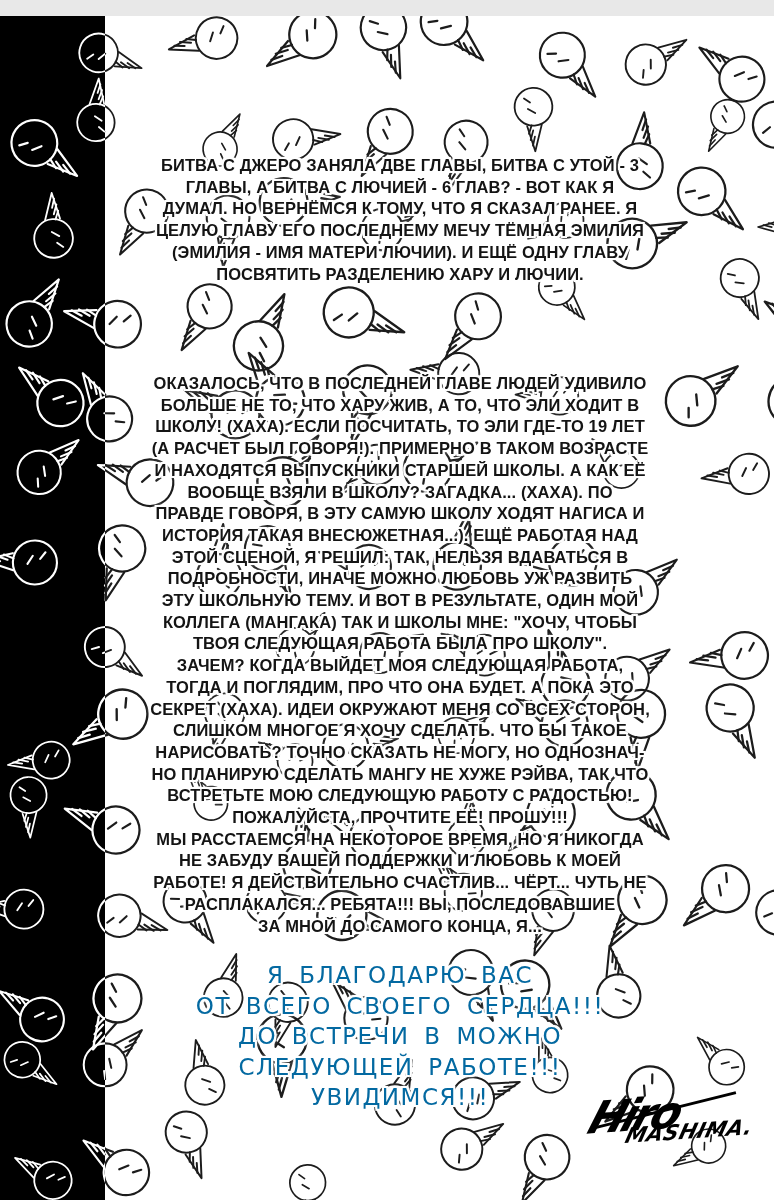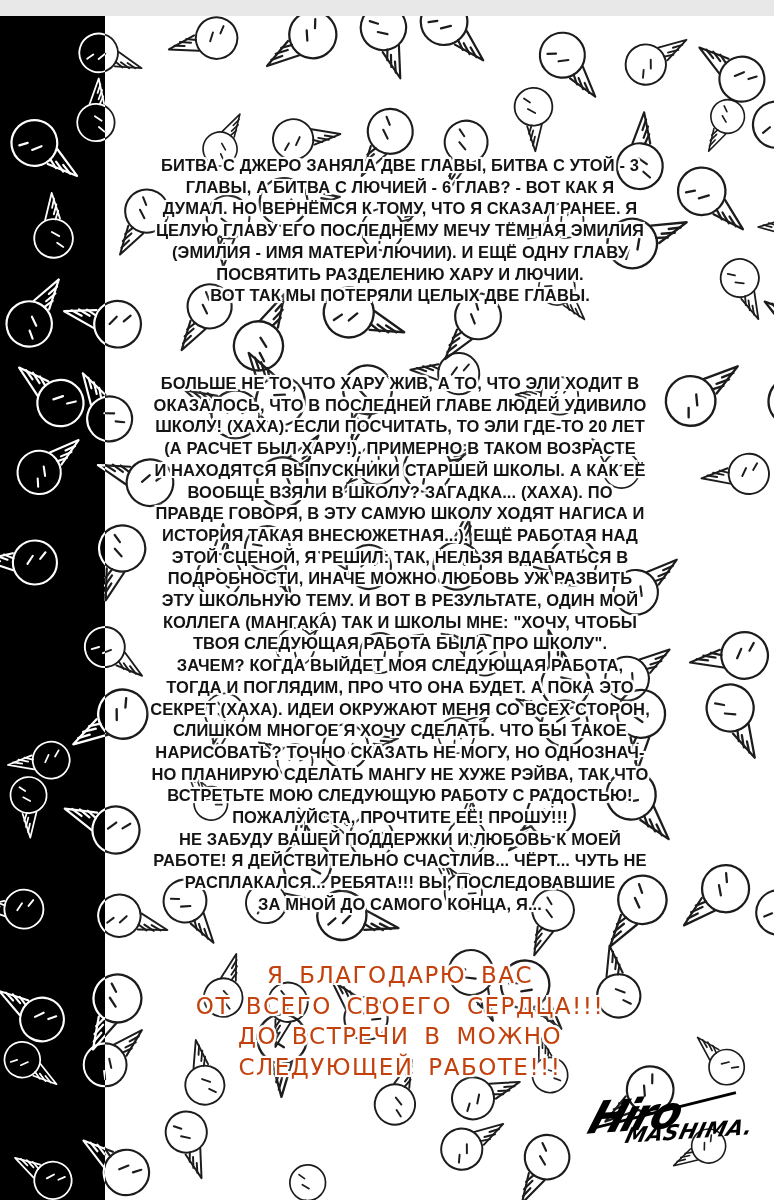--- a/index.html
+++ b/index.html
@@ -33,21 +33,21 @@
     text-shadow:
       -2px -2px 0 #fff, 2px -2px 0 #fff, -2px 2px 0 #fff, 2px 2px 0 #fff,
       0 -2px 0 #fff, 0 2px 0 #fff, -2px 0 0 #fff, 2px 0 0 #fff,
       0 0 5px #fff, 0 0 5px #fff;
   }
   .para1{top:139px;}
   .para2{top:357px;}
   .closing{
     position:absolute;top:944px;width:100%;
     text-align:center;
-    color:#c2410c;
+    color:#0369a1;
     font-family:"DejaVu Sans",sans-serif;
     font-weight:400;
     font-size:23px;
     line-height:30.5px;
     letter-spacing:1.5px;
     word-spacing:6px;
   }
   .closing .tline{
     white-space:nowrap;
     text-shadow:
@@ -383,56 +383,57 @@
   </svg>
 
   <div class="text-layer">
     <div class="para para1">
         <div class="tline">БИТВА С ДЖЕРО ЗАНЯЛА ДВЕ ГЛАВЫ, БИТВА С УТОЙ - 3</div>
         <div class="tline">ГЛАВЫ, А БИТВА С ЛЮЧИЕЙ - 6 ГЛАВ? - ВОТ КАК Я</div>
         <div class="tline">ДУМАЛ. НО ВЕРНЁМСЯ К ТОМУ, ЧТО Я СКАЗАЛ РАНЕЕ. Я</div>
         <div class="tline">ЦЕЛУЮ ГЛАВУ ЕГО ПОСЛЕДНЕМУ МЕЧУ ТЁМНАЯ ЭМИЛИЯ</div>
         <div class="tline">(ЭМИЛИЯ - ИМЯ МАТЕРИ ЛЮЧИИ). И ЕЩЁ ОДНУ ГЛАВУ</div>
         <div class="tline">ПОСВЯТИТЬ РАЗДЕЛЕНИЮ ХАРУ И ЛЮЧИИ.</div>
-        <div class="tline">ВОТ ТАК МЫ ПОТЕРЯЛИ ЦЕЛЫХ ДВЕ ГЛАВЫ.</div>
       </div>
 
     <div class="para para2">
+        <div class="tline">ОКАЗАЛОСЬ, ЧТО В ПОСЛЕДНЕЙ ГЛАВЕ ЛЮДЕЙ УДИВИЛО</div>
         <div class="tline">БОЛЬШЕ НЕ ТО, ЧТО ХАРУ ЖИВ, А ТО, ЧТО ЭЛИ ХОДИТ В</div>
-        <div class="tline">ОКАЗАЛОСЬ, ЧТО В ПОСЛЕДНЕЙ ГЛАВЕ ЛЮДЕЙ УДИВИЛО</div>
-        <div class="tline">ШКОЛУ! (ХАХА). ЕСЛИ ПОСЧИТАТЬ, ТО ЭЛИ ГДЕ-ТО 20 ЛЕТ</div>
-        <div class="tline">(А РАСЧЕТ БЫЛ ХАРУ!). ПРИМЕРНО В ТАКОМ ВОЗРАСТЕ</div>
+        <div class="tline">ШКОЛУ! (ХАХА). ЕСЛИ ПОСЧИТАТЬ, ТО ЭЛИ ГДЕ-ТО 19 ЛЕТ</div>
+        <div class="tline">(А РАСЧЕТ БЫЛ ГОВОРЯ!). ПРИМЕРНО В ТАКОМ ВОЗРАСТЕ</div>
         <div class="tline">И НАХОДЯТСЯ ВЫПУСКНИКИ СТАРШЕЙ ШКОЛЫ. А КАК ЕЁ</div>
         <div class="tline">ВООБЩЕ ВЗЯЛИ В ШКОЛУ? ЗАГАДКА... (ХАХА). ПО</div>
         <div class="tline">ПРАВДЕ ГОВОРЯ, В ЭТУ САМУЮ ШКОЛУ ХОДЯТ НАГИСА И</div>
         <div class="tline">ИСТОРИЯ ТАКАЯ ВНЕСЮЖЕТНАЯ...). ЕЩЁ РАБОТАЯ НАД</div>
         <div class="tline">ЭТОЙ СЦЕНОЙ, Я РЕШИЛ: ТАК, НЕЛЬЗЯ ВДАВАТЬСЯ В</div>
         <div class="tline">ПОДРОБНОСТИ, ИНАЧЕ МОЖНО ЛЮБОВЬ УЖ РАЗВИТЬ</div>
         <div class="tline">ЭТУ ШКОЛЬНУЮ ТЕМУ. И ВОТ В РЕЗУЛЬТАТЕ, ОДИН МОЙ</div>
         <div class="tline">КОЛЛЕГА (МАНГАКА) ТАК И ШКОЛЫ МНЕ: "ХОЧУ, ЧТОБЫ</div>
         <div class="tline">ТВОЯ СЛЕДУЮЩАЯ РАБОТА БЫЛА ПРО ШКОЛУ".</div>
         <div class="tline">ЗАЧЕМ? КОГДА ВЫЙДЕТ МОЯ СЛЕДУЮЩАЯ РАБОТА,</div>
         <div class="tline">ТОГДА И ПОГЛЯДИМ, ПРО ЧТО ОНА БУДЕТ. А ПОКА ЭТО</div>
         <div class="tline">СЕКРЕТ (ХАХА). ИДЕИ ОКРУЖАЮТ МЕНЯ СО ВСЕХ СТОРОН,</div>
         <div class="tline">СЛИШКОМ МНОГОЕ Я ХОЧУ СДЕЛАТЬ. ЧТО БЫ ТАКОЕ</div>
         <div class="tline">НАРИСОВАТЬ? ТОЧНО СКАЗАТЬ НЕ МОГУ, НО ОДНОЗНАЧ-</div>
         <div class="tline">НО ПЛАНИРУЮ СДЕЛАТЬ МАНГУ НЕ ХУЖЕ РЭЙВА, ТАК ЧТО</div>
         <div class="tline">ВСТРЕТЬТЕ МОЮ СЛЕДУЮЩУЮ РАБОТУ С РАДОСТЬЮ!</div>
         <div class="tline">ПОЖАЛУЙСТА, ПРОЧТИТЕ ЕЁ! ПРОШУ!!!</div>
+        <div class="tline">МЫ РАССТАЕМСЯ НА НЕКОТОРОЕ ВРЕМЯ, НО Я НИКОГДА</div>
         <div class="tline">НЕ ЗАБУДУ ВАШЕЙ ПОДДЕРЖКИ И ЛЮБОВЬ К МОЕЙ</div>
         <div class="tline">РАБОТЕ! Я ДЕЙСТВИТЕЛЬНО СЧАСТЛИВ... ЧЁРТ... ЧУТЬ НЕ</div>
         <div class="tline">РАСПЛАКАЛСЯ... РЕБЯТА!!! ВЫ, ПОСЛЕДОВАВШИЕ</div>
         <div class="tline">ЗА МНОЙ ДО САМОГО КОНЦА, Я...</div>
       </div>
 
     <div class="closing">
         <div class="tline">Я БЛАГОДАРЮ ВАС</div>
         <div class="tline">ОТ ВСЕГО СВОЕГО СЕРДЦА!!!</div>
         <div class="tline">ДО ВСТРЕЧИ В МОЖНО</div>
         <div class="tline">СЛЕДУЮЩЕЙ РАБОТЕ!!!</div>
+        <div class="tline">УВИДИМСЯ!!!</div>
       </div>
   </div>
 
   <div class="signature">
     <span class="sig-stroke"></span>
     <span class="sig1">Hiro</span>
     <span class="sig2">MASHIMA.</span>
   </div>
 
 </div>

